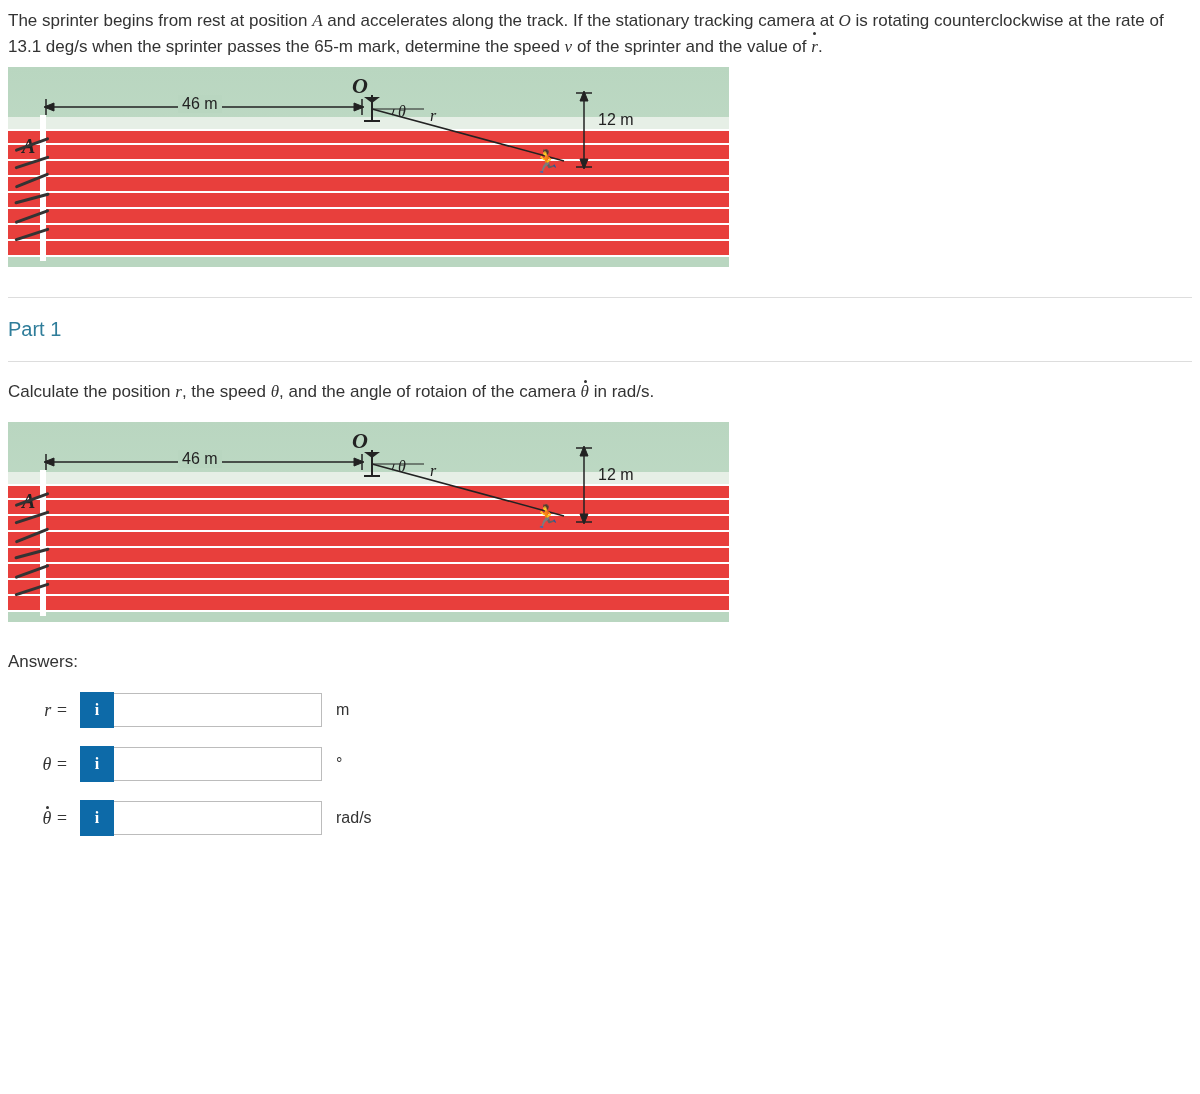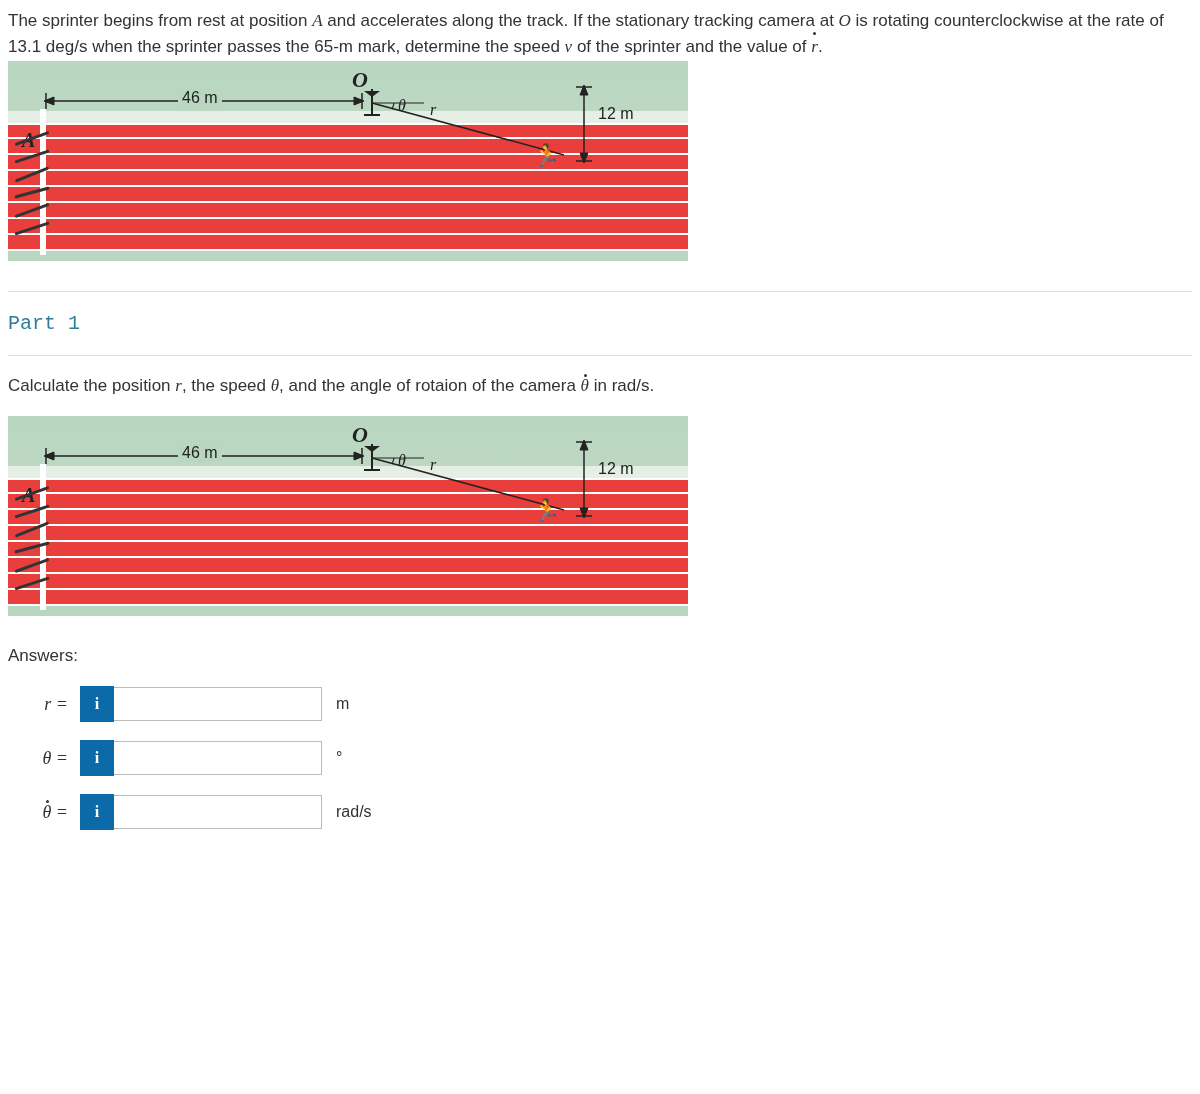--- a/index.html
+++ b/index.html
@@ -6,33 +6,34 @@
     margin: 0;
     padding: 8px;
     font-family: "Helvetica Neue", Arial, sans-serif;
     font-size: 17px;
     color: #333;
     background: #fff;
     width: 1184px;
   }
   .problem-statement {
     line-height: 1.5;
-    margin-bottom: 2px;
+    margin-bottom: 8px;
   }
   .problem-statement i { font-family: "Times New Roman", serif; }
   .diagram-wrap {
     width: 680px;
     margin-bottom: 30px;
   }
   .diagram {
     position: relative;
     width: 680px;
     height: 200px;
     background: linear-gradient(to bottom, #b9d6c0 0%, #c6dfcb 100%);
     overflow: hidden;
+    padding-left: 41px;
   }
   .track {
     position: absolute;
     left: 0; right: 0;
     top: 62px;
     height: 130px;
     background: #e83f3c;
   }
   .lane {
     position: absolute;
@@ -114,21 +115,20 @@
   }
   .hr {
     border: none;
     border-top: 1px solid #ddd;
     margin: 30px 0 20px 0;
   }
   .part-heading {
     color: #2f7d9a;
     font-size: 20px;
     margin: 10px 0 20px 0;
-    font-family: Liberation Mono, monospace;
   }
   .part-instruction {
     font-size: 17px;
     margin-bottom: 20px;
   }
   .part-instruction i { font-family:"Times New Roman", serif; }
   .answers-label {
     font-size: 17px;
     margin: 30px 0 20px 0;
   }

